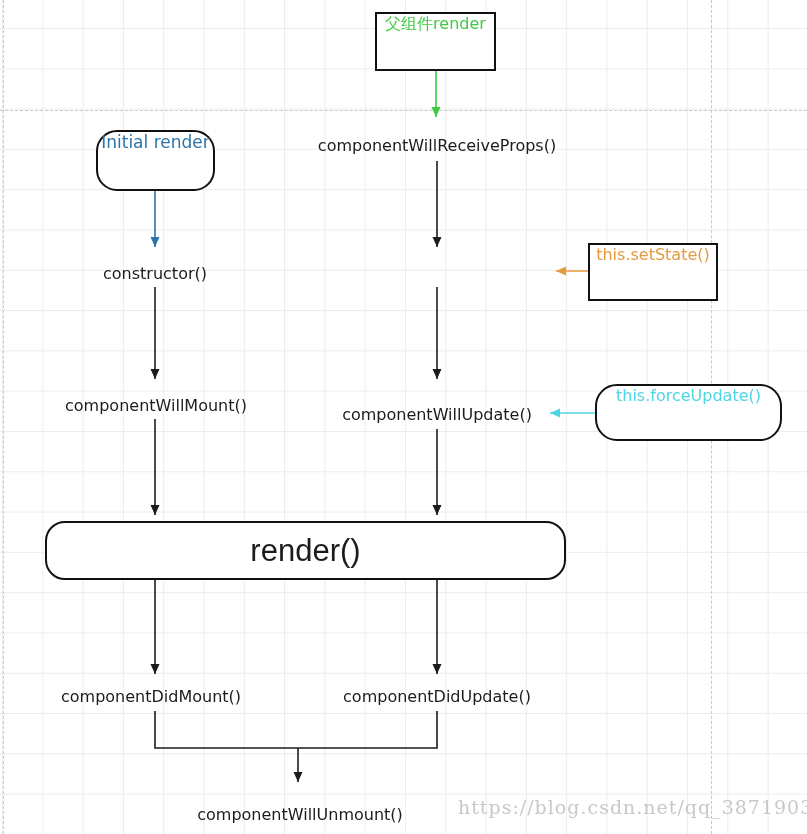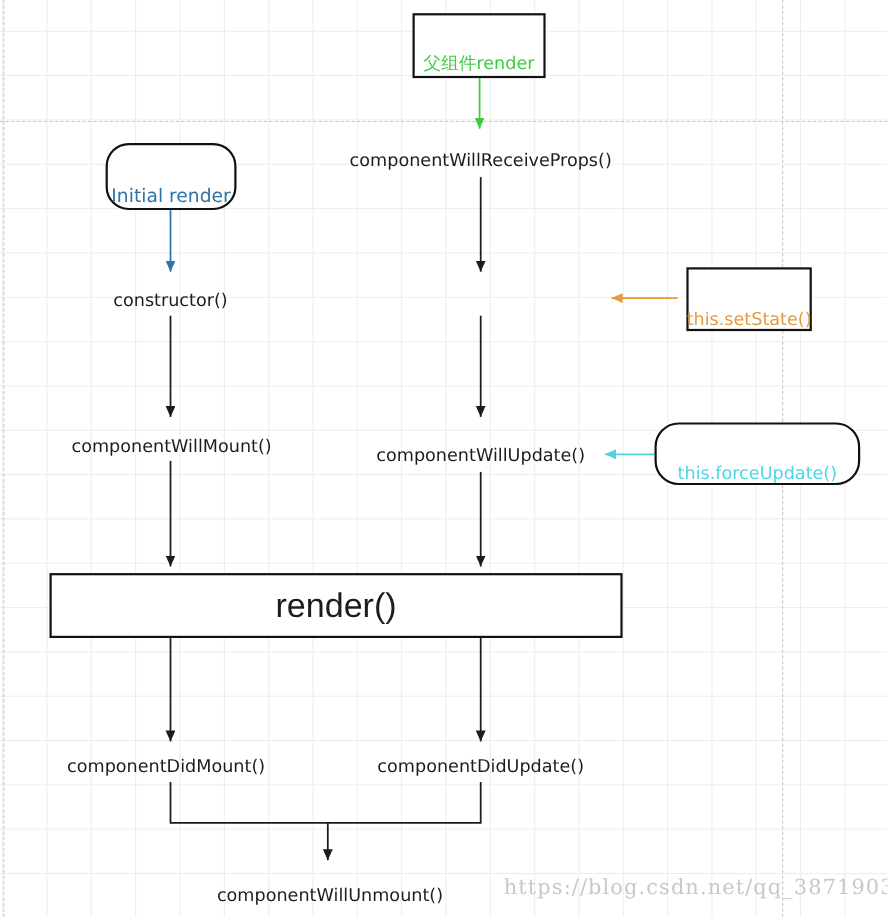--- a/index.html
+++ b/index.html
@@ -23,34 +23,34 @@
   .dash.v{top:0;height:834px;width:0;border-left:1px dashed var(--c-dash);}
   .wires{position:absolute;left:0;top:0;width:807px;height:834px;}
   .wires line,.wires polyline{fill:none;stroke-width:1.6px;}
   .s-ink{stroke:var(--c-ink);}
   .s-green{stroke:var(--c-green);}
   .s-blue{stroke:var(--c-blue);}
   .s-orange{stroke:var(--c-orange);}
   .s-cyan{stroke:var(--c-cyan);}
   .box{
     position:absolute;background:#fff;border:2px solid var(--c-border);
-    display:flex;align-items:flex-end;justify-content:center;
+    display:flex;align-items:flex-start;justify-content:center;
     font-size:16px;white-space:nowrap;box-sizing:border-box;
   }
   .box.green{color:var(--c-green);}
   .box.blue{color:var(--c-blue);font-size:17px;border-radius:21px;}
   .box.orange{color:var(--c-orange);}
   .box.cyan{color:var(--c-cyan);border-radius:22px;}
   .label{
     position:absolute;transform:translate(-50%,-50%);
     font-size:16px;white-space:nowrap;
   }
   .render-box{
     position:absolute;left:45px;top:521px;width:521px;height:59px;
-    background:#fff;border:2px solid var(--c-border);border-radius:0;
+    background:#fff;border:2px solid var(--c-border);border-radius:20px;
     display:flex;align-items:center;justify-content:center;
     font-family:"Liberation Sans", sans-serif;font-size:31px;box-sizing:border-box;
   }
   .watermark{
     position:absolute;left:458px;top:796px;
     font-family:"DejaVu Serif", serif;font-size:19px;letter-spacing:1px;
     color:var(--c-watermark);white-space:nowrap;
   }
 </style>
 </head>
@@ -97,21 +97,21 @@
   </svg>
 
   <div class="box green" style="left:375px;top:12px;width:121px;height:59px">
     <span>父组件render</span>
   </div>
 
   <div class="box blue" style="left:96px;top:130px;width:119px;height:61px">
     <span>Initial render</span>
   </div>
 
-  <div class="box orange" style="left:624px;top:243px;width:114px;height:58px">
+  <div class="box orange" style="left:588px;top:243px;width:130px;height:58px">
     <span>this.setState()</span>
   </div>
 
   <div class="box cyan" style="left:595px;top:384px;width:187px;height:57px">
     <span>this.forceUpdate()</span>
   </div>
 
   <div class="render-box">
     <span>render()</span>
   </div>

